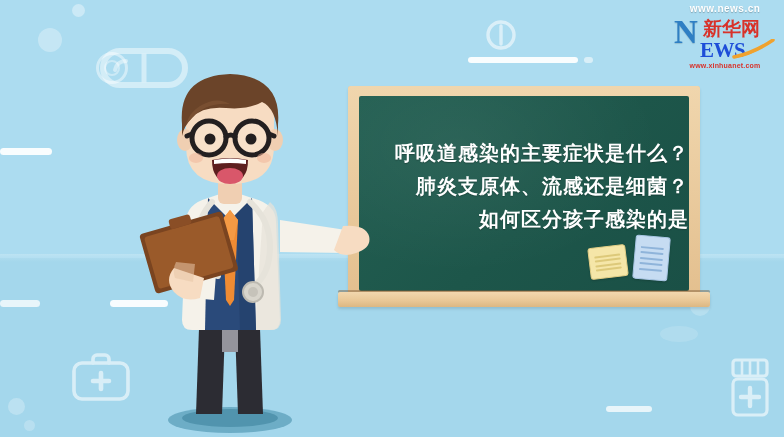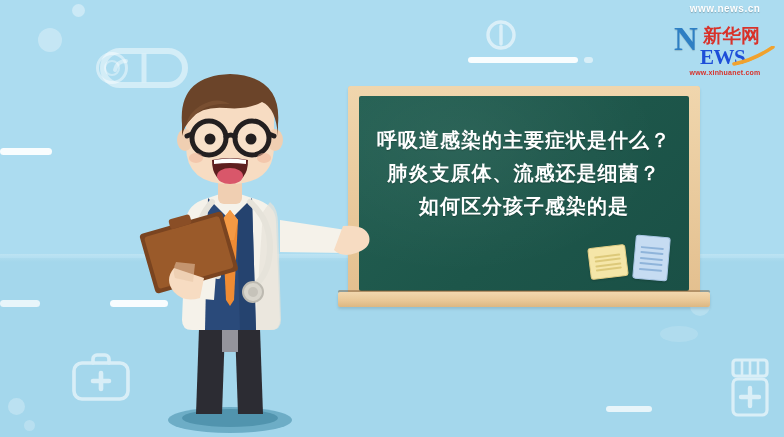--- a/index.html
+++ b/index.html
@@ -125,23 +125,23 @@
     border-radius: 2px;
   }
 
   
   #bb-text {
     position: absolute;
     left: 11px; top: 10px;
     right: 11px; bottom: 9px;
     display: flex;
     flex-direction: column;
-    align-items: center;
+    align-items: flex-end;
     justify-content: flex-start;
-    padding-top: 28px;
+    padding-top: 41px;
     box-sizing: border-box;
   }
   .bb-line {
     color: #ffffff;
     font-family: "DejaVu Sans", "Liberation Sans", sans-serif;
     font-size: 20px;
     font-weight: bold;
     letter-spacing: 1px;
     line-height: 33px;
     text-shadow: 0 1px 1px rgba(0,0,0,0.25);
@@ -195,21 +195,21 @@
     width: 106px;
     text-align: center;
     line-height: 1;
   }
   #logo-url-top {
     font-size: 10px;
     font-weight: bold;
     color: #ffffff;
     letter-spacing: 0.5px;
     text-shadow: 0 1px 1px rgba(0,0,0,0.25);
-    margin-bottom: 10px;
+    margin-bottom: 3px;
     white-space: nowrap;
   }
   #logo-main {
     position: relative;
     height: 45px;
   }
   #logo-n {
     position: absolute;
     left: 2px; top: 0px;
     font-size: 33px;

